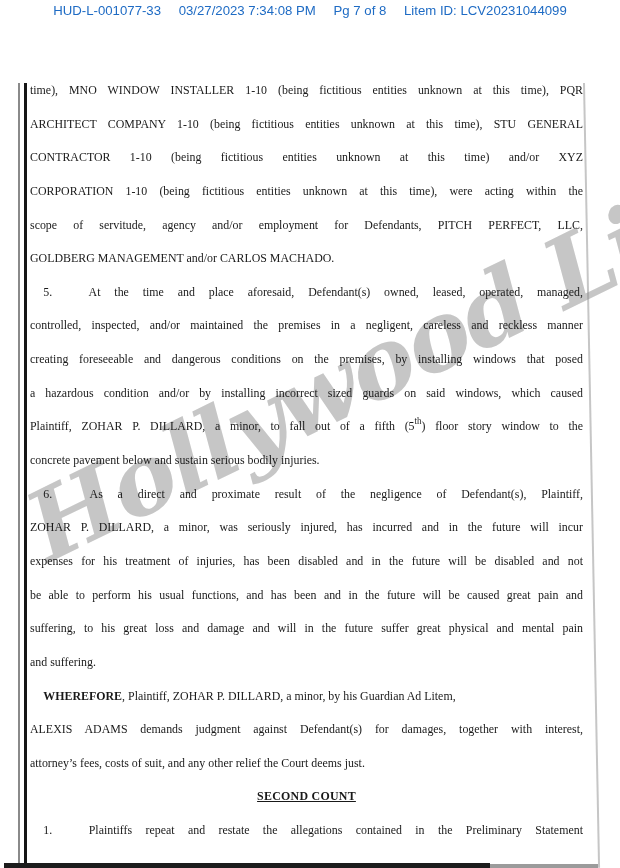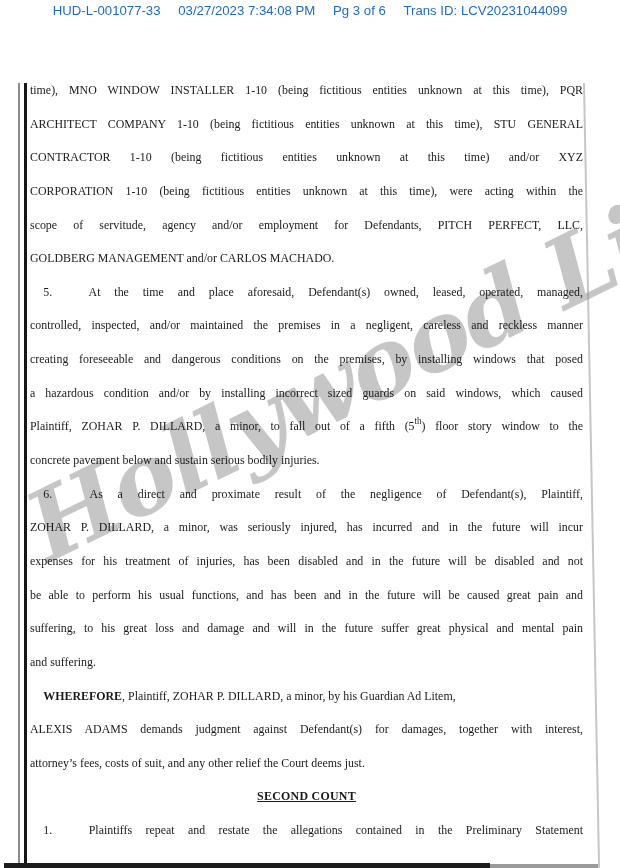--- a/index.html
+++ b/index.html
@@ -85,22 +85,22 @@
   b { font-weight: bold; }
 </style>
 </head>
 <body>
 
 <div id="page">
 
   <div class="pageheader">
     <span>HUD-L-001077-33</span>
     <span>03/27/2023 7:34:08 PM</span>
-    <span>Pg 3 of 6</span>
-    <span>Trans ID: LCV20231044099</span>
+    <span>Pg 7 of 8</span>
+    <span>Litem ID: LCV20231044099</span>
   </div>
 
   <div class="vline outer"></div>
   <div class="vline inner"></div>
   <div class="vline right"></div>
   <div class="bottombar-dark"></div>
   <div class="bottombar-light"></div>
 
   <div class="watermark">Hollywood Life</div>
 

